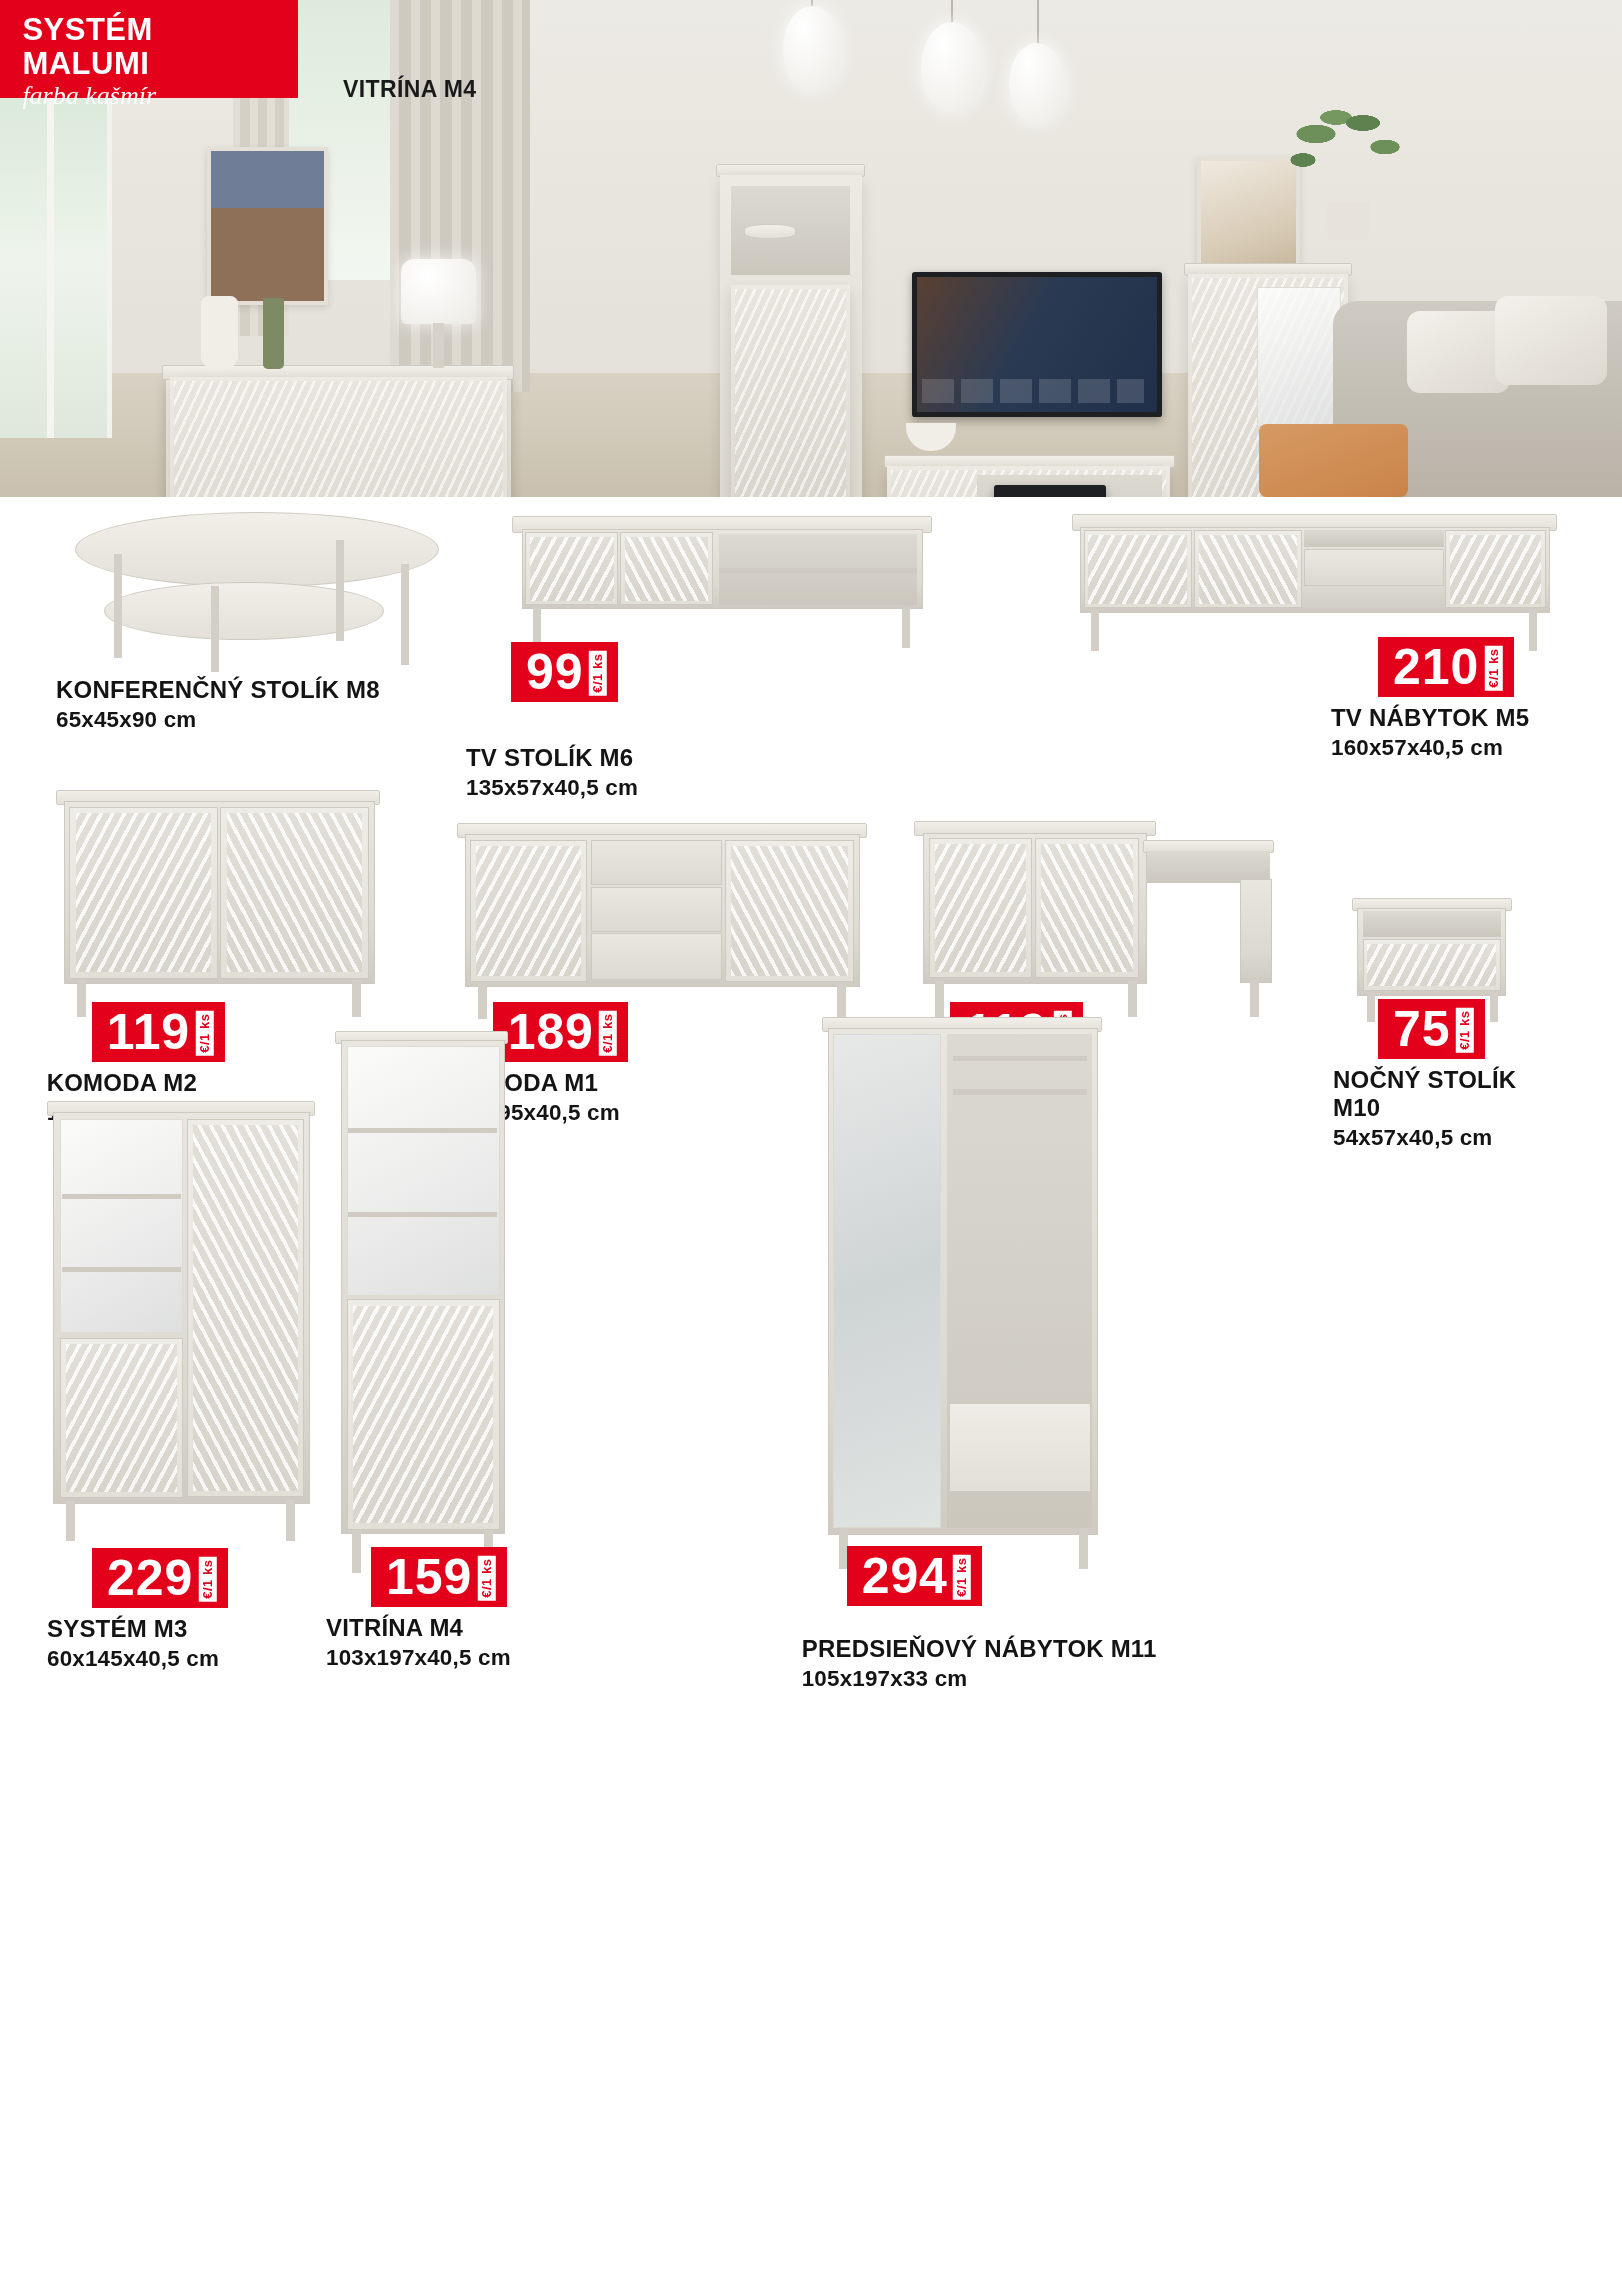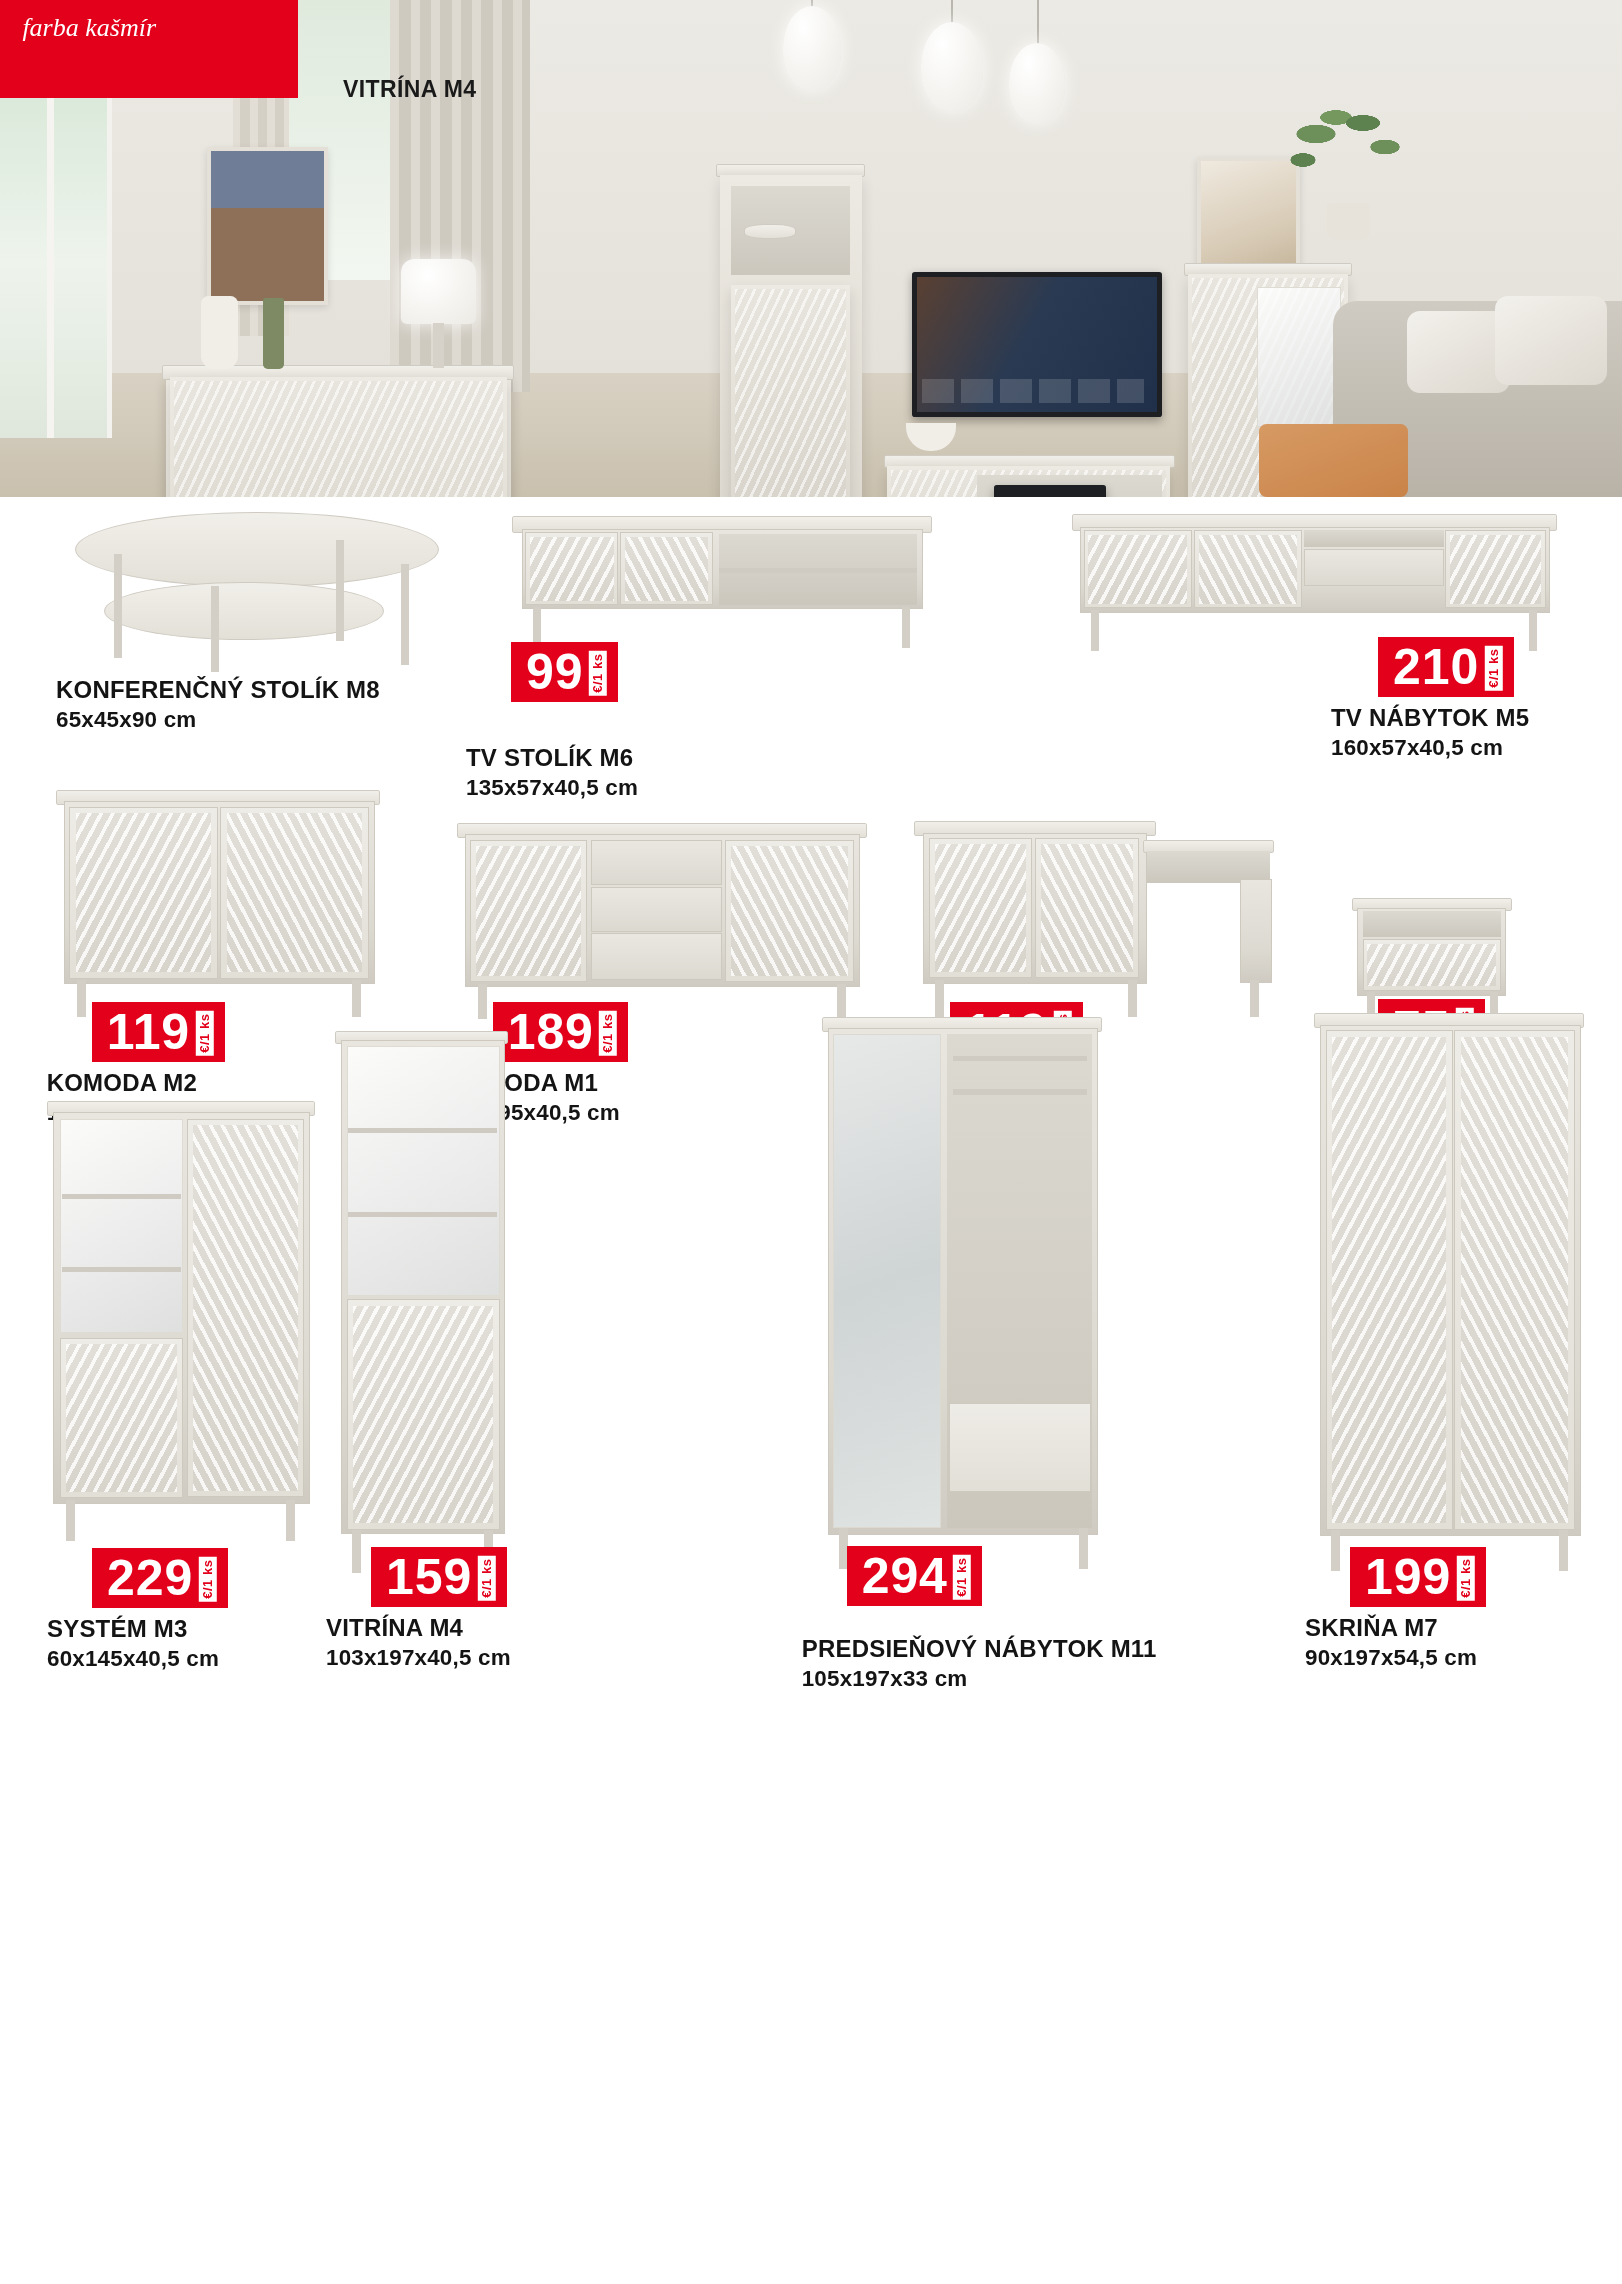--- a/index.html
+++ b/index.html
@@ -307,20 +307,21 @@
     </div>
     <div class="glass" style="left:1257px;top:287px;width:84px;height:140px;"></div>
 
     <div class="sofa" style="width:289px;height:196px;"></div>
     <div class="cushion" style="right:112px;bottom:104px;width:103px;height:82px;"></div>
     <div class="cushion" style="right:15px;bottom:112px;width:112px;height:89px;"></div>
     <div class="throw" style="right:214px;bottom:0;width:149px;height:73px;"></div>
   </div>
 
   <div class="hero-badge">
+    <div class="t1">SYSTÉM MALUMI</div>
     <div class="t2">farba kašmír</div>
   </div>
 
   <div class="hero-label">VITRÍNA M4</div>
 </div>
 
 <div class="hero-price-block">
   <div class="tag">
     <span class="num">89</span>
     <span class="unit">€/1 ks</span>
@@ -581,39 +582,15 @@
         <span class="num">294</span>
         <span class="unit">€/1 ks</span>
       </div>
     </div>
     <div class="caption" style="left:-9.3px;top:635px;">
       <div class="nm">PREDSIEŇOVÝ NÁBYTOK  M11</div>
       <div class="dm">105x197x33 cm</div>
     </div>
   </div>
 
-  <div class="cell" style="left:1305px;top:494px;width:308px;height:718px;">
-    <div class="prod-img" style="left:0;top:0;width:298px;height:587px;">
-      <div class="top" style="left:9.3px;top:22.4px;width:270px;height:15px;"></div>
-      <div class="box" style="left:15px;top:34px;width:261px;height:511px;"></div>
-      <div class="box light" style="left:20.5px;top:39px;width:127px;height:500px;">
-        <div class="chev" style="inset:5.6px;"></div>
-      </div>
-      <div class="box light" style="left:149px;top:39px;width:121px;height:500px;">
-        <div class="chev rev" style="inset:5.6px;"></div>
-      </div>
-      <div class="legs" style="left:26px;top:539px;width:9.3px;height:41px;"></div>
-      <div class="legs" style="left:254px;top:539px;width:9.3px;height:41px;"></div>
-    </div>
-    <div class="tag-pos" style="left:0;top:556px;">
-      <div class="tag">
-        <span class="num">199</span>
-        <span class="unit">€/1 ks</span>
-      </div>
-    </div>
-    <div class="caption" style="left:0;top:623px;">
-      <div class="nm">SKRIŇA M7</div>
-      <div class="dm">90x197x54,5 cm</div>
-    </div>
-  </div>
 
 </div>
 
 
 </body></html>

